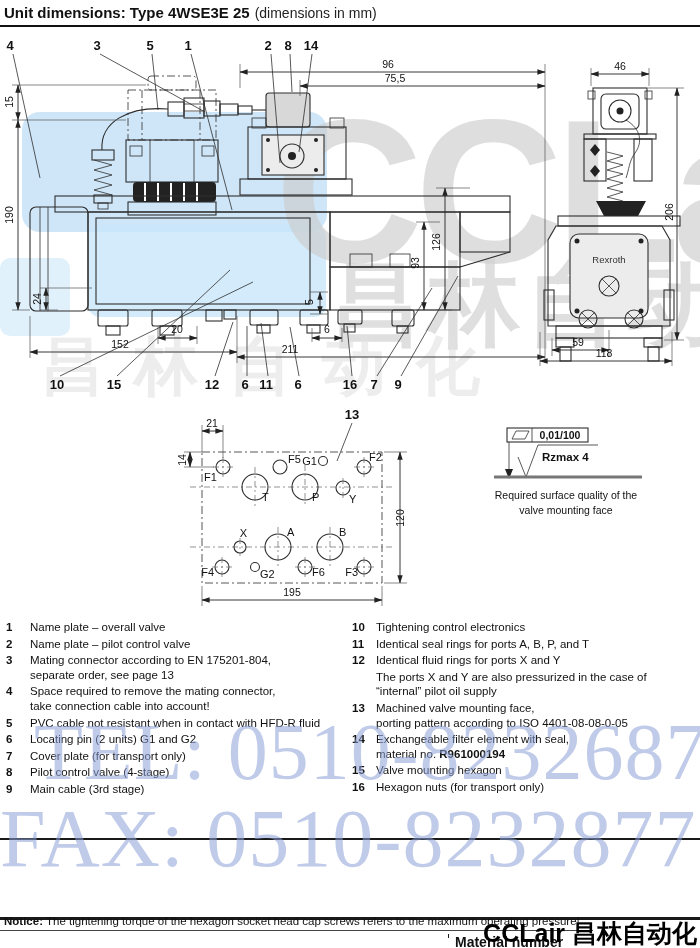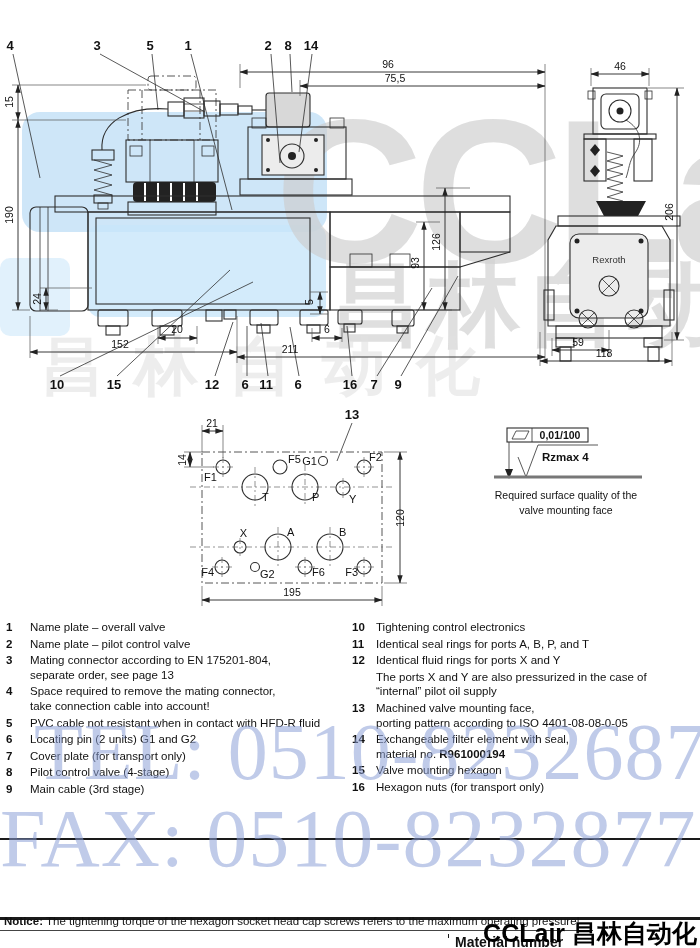--- a/index.html
+++ b/index.html
@@ -59,20 +59,24 @@
 
 <div id="page">
 
   <div class="wm-patch" style="left:22px;top:112px;width:305px;height:120px;border-radius:18px;background:rgba(190,222,245,.75);"></div>
   <div class="wm-patch" style="left:88px;top:225px;width:238px;height:92px;border-radius:12px;background:rgba(200,230,250,.8);"></div>
   <div class="wm-patch" style="left:0px;top:258px;width:70px;height:78px;border-radius:10px;background:rgba(205,232,250,.6);"></div>
   <div class="wm wm-gray" style="left:275px;top:88px;font-size:205px;letter-spacing:-8px;color:rgba(205,205,205,.65);">CCLair</div>
   <div class="wm wm-gray" style="left:330px;top:258px;font-size:92px;letter-spacing:6px;color:rgba(210,210,210,.7);">昌林自动化</div>
   <div class="wm wm-gray" style="left:40px;top:334px;font-size:64px;letter-spacing:30px;color:rgba(225,225,225,.6);">昌林自动化</div>
 
+  <div class="hdr">
+    <span class="tb">Unit dimensions: Type 4WSE3E 25</span>
+    <span class="ts">(dimensions in mm)</span>
+  </div>
 
   <svg style="top:30px;" width="700" height="370" viewBox="0 0 700 370">
     <defs>
       <marker id="ae" markerWidth="9" markerHeight="6" refX="8.5" refY="3" orient="auto">
           <path d="M0,0 L9,3 L0,6 Z" fill="#222"></path>
         </marker>
       <marker id="as" markerWidth="9" markerHeight="6" refX="0.5" refY="3" orient="auto">
           <path d="M9,0 L0,3 L9,6 Z" fill="#222"></path>
         </marker>
     </defs>

